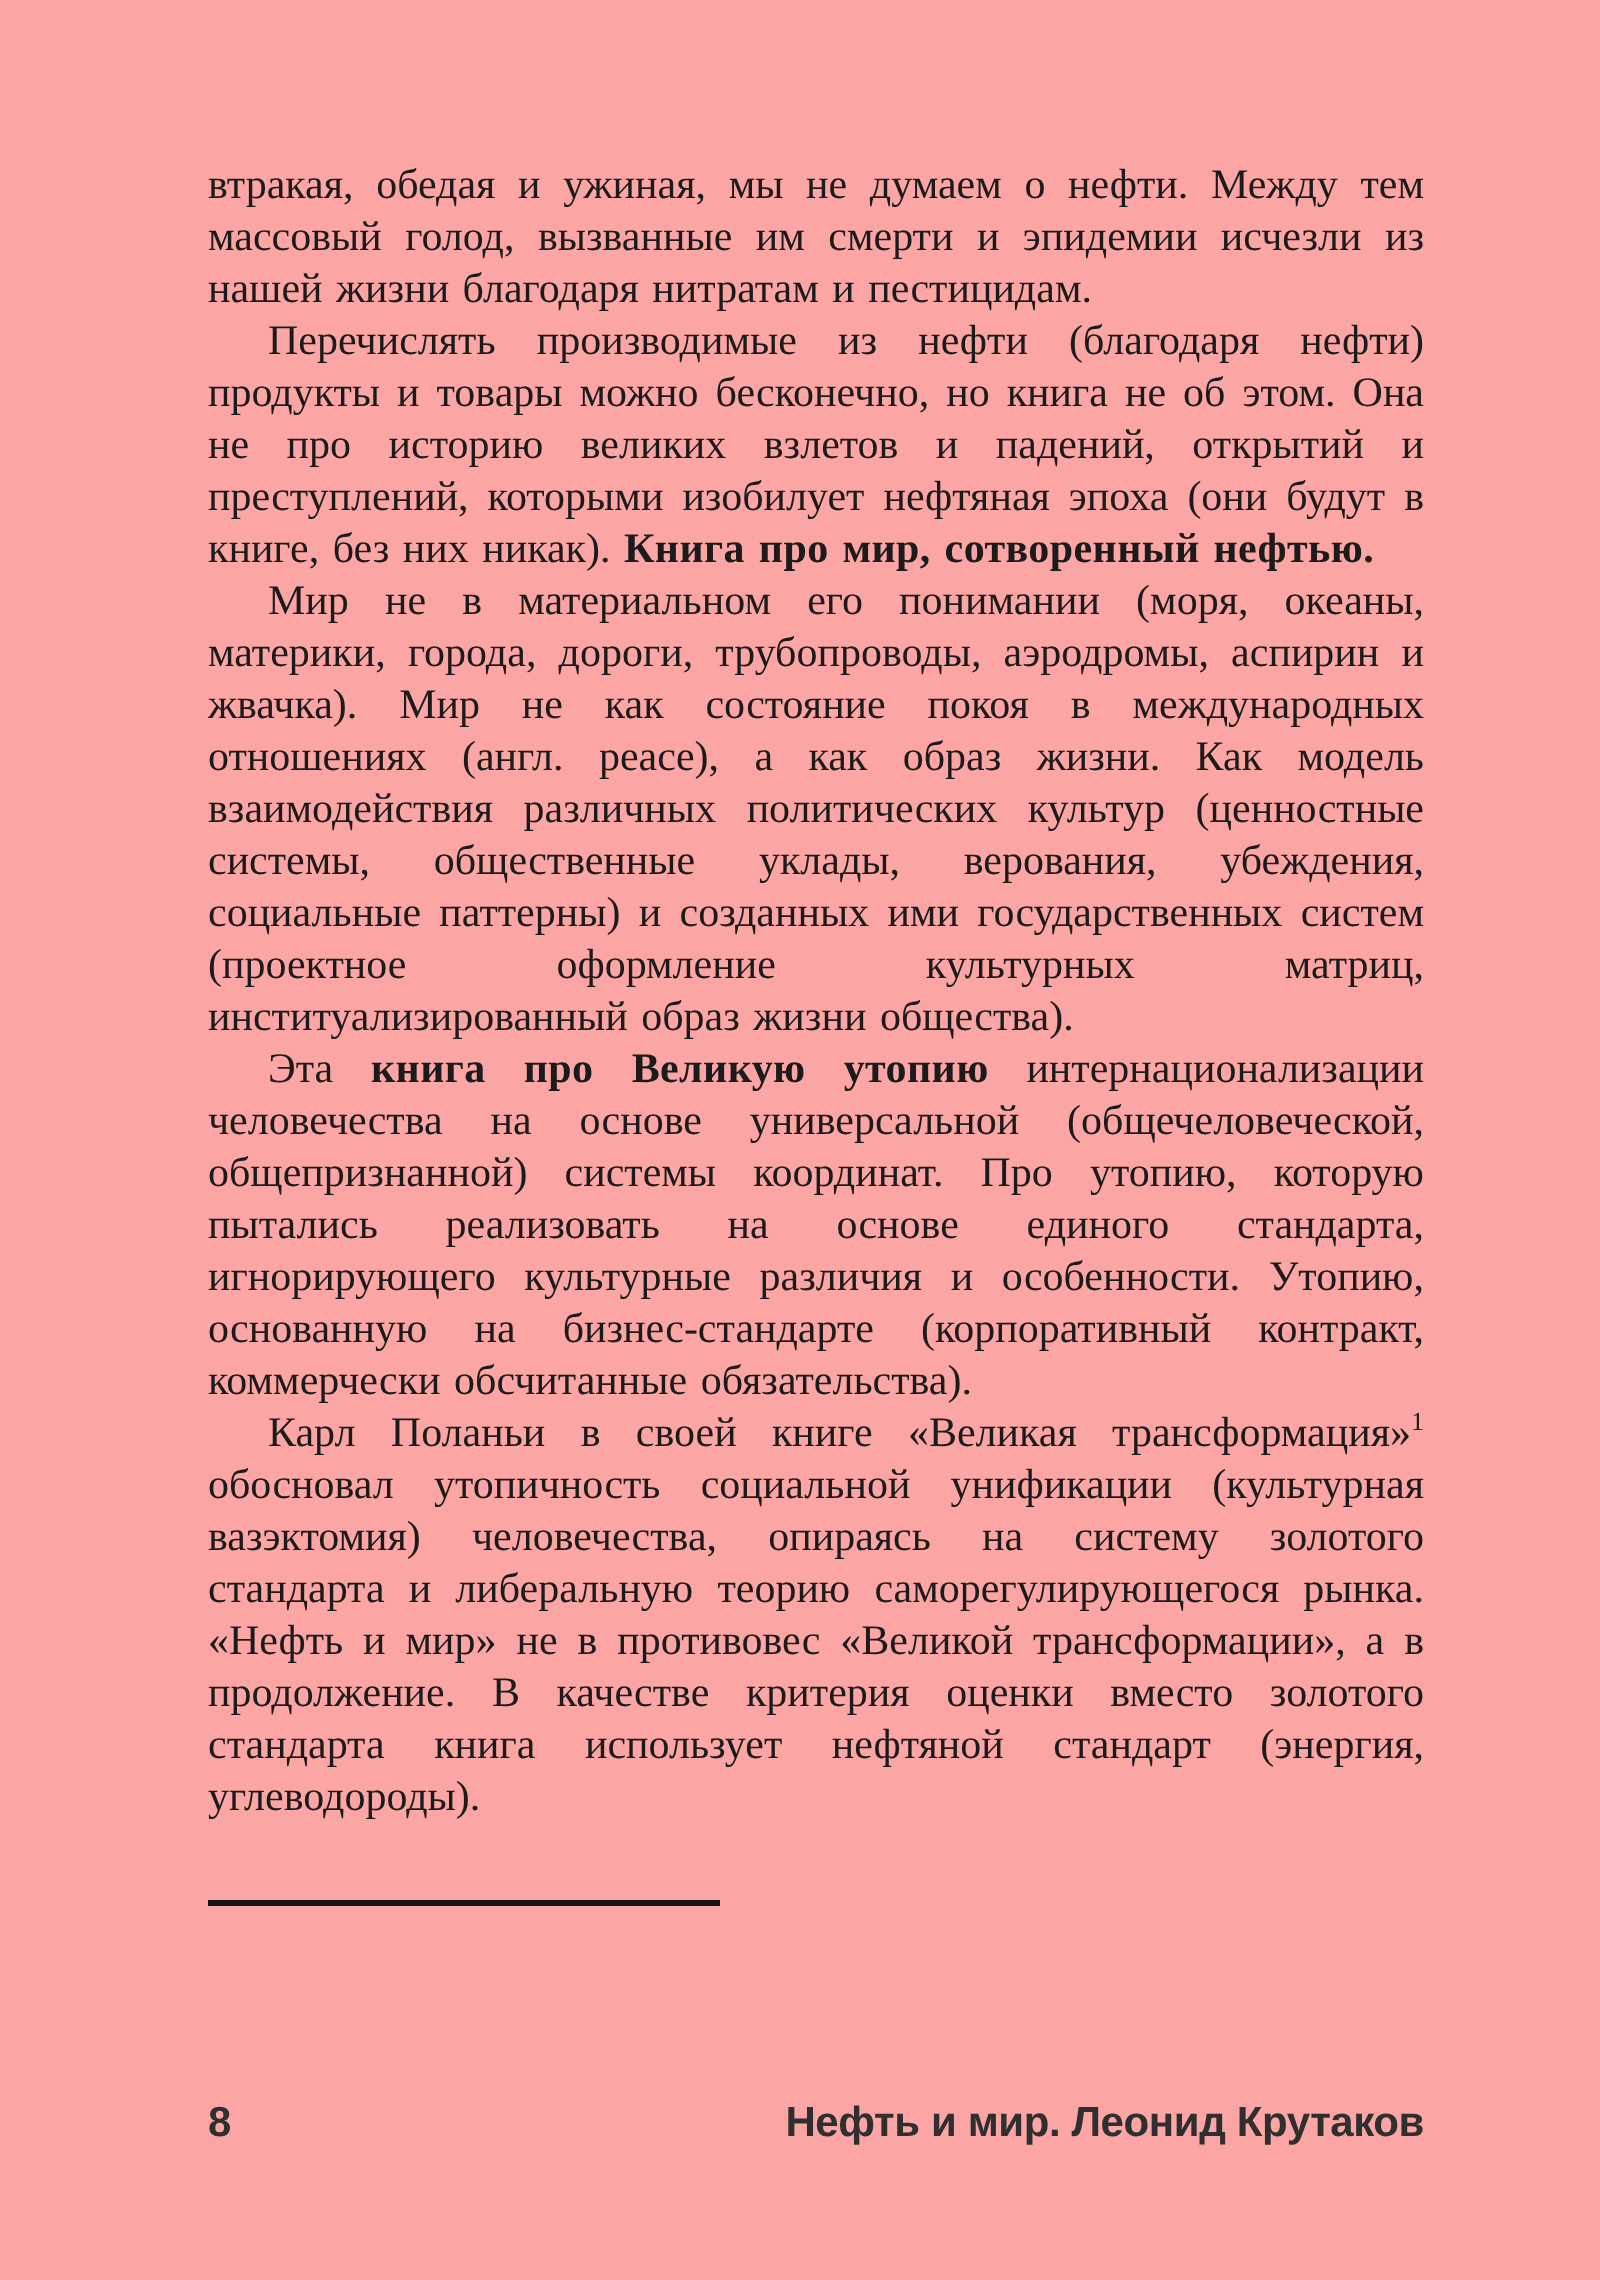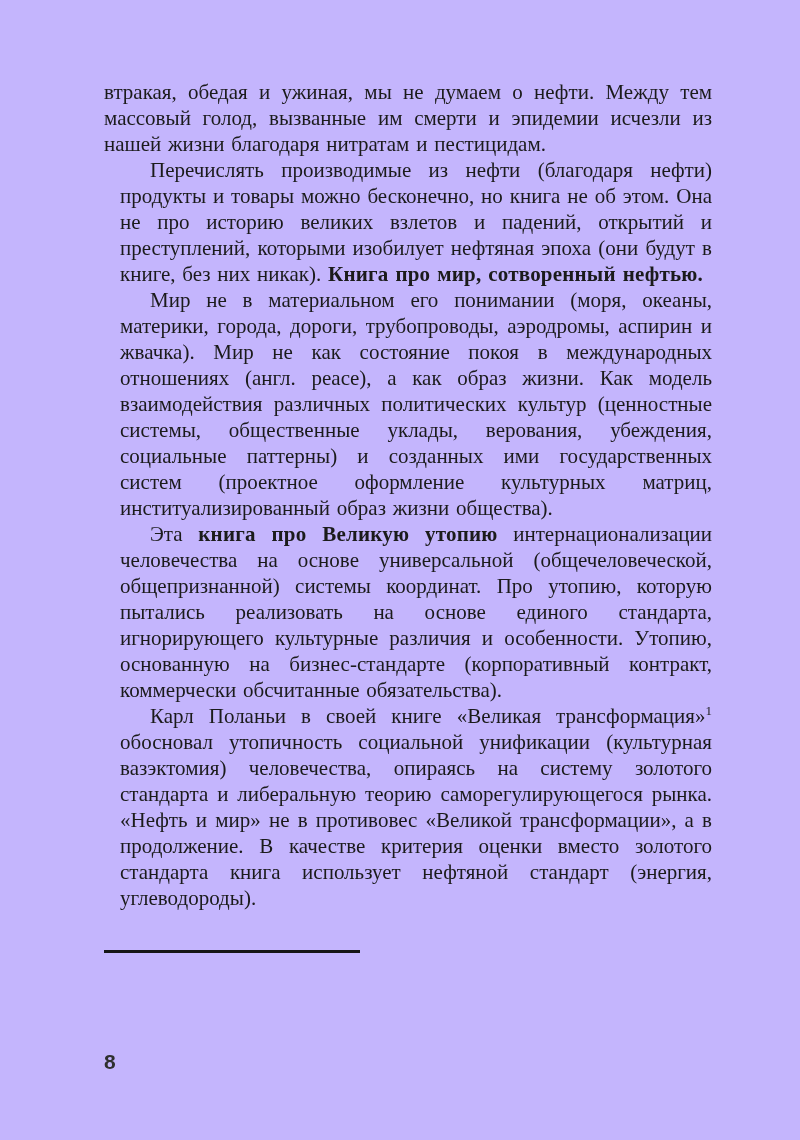--- a/index.html
+++ b/index.html
@@ -7,41 +7,41 @@
     padding: 0;
     width: 800px;
     height: 1140px;
     background: #ffffff;
     overflow: hidden;
   }
   .page {
     position: relative;
     width: 800px;
     height: 1140px;
-    background: #c4b5fd;
+    background: #fca5a5;
     font-family: "Liberation Serif", serif;
     color: #1b1b1b;
   }
   
   .body-text {
     position: absolute;
     left: 104px;
     top: 79px;
     width: 608px;
   }
   .para {
     margin: 0;
     font-size: 21px;
     line-height: 26px;
     text-align: justify;
     word-spacing: 1.5px;
     hyphens: auto;
     -webkit-hyphens: auto;
   }
-  .para.indent { text-indent: 30px; margin-left: 16px; }
+  .para.indent { text-indent: 30px; }
   .para strong { font-weight: 700; letter-spacing: 0.2px; }
   .para sup {
     font-size: 13px;
     line-height: 0;
     vertical-align: super;
   }
   
   .footnote-sep {
     position: absolute;
     left: 104px;
@@ -97,15 +97,16 @@
       <p class="para indent"><span>Мир не в материальном его понимании (моря, океаны, материки, города, дороги, трубопроводы, аэродромы, аспирин и жвачка). Мир не как состояние покоя в международных отношениях (англ. peace), а как образ жизни. Как модель взаимодействия различных политических культур (ценностные системы, общественные уклады, верования, убеждения, социальные паттерны) и созданных ими государственных систем (проектное оформление культурных матриц, институализированный образ жизни общества).</span></p>
       <p class="para indent"><span>Эта </span><strong>книга про Великую утопию</strong><span> интернационализации человечества на основе универсальной (общечеловеческой, общепризнанной) системы координат. Про утопию, которую пытались реализовать на основе единого стандарта, игнорирующего культурные различия и особенности. Утопию, основанную на бизнес-стандарте (корпоративный контракт, коммерчески обсчитанные обязательства).</span></p>
       <p class="para indent"><span>Карл Поланьи в своей книге «Великая трансформация»</span><sup>1</sup><span> обосновал утопичность социальной унификации (культурная вазэктомия) человечества, опираясь на систему золотого стандарта и либеральную теорию саморегулирующегося рынка. «Нефть и мир» не в противовес «Великой трансформации», а в продолжение. В качестве критерия оценки вместо золотого стандарта книга использует нефтяной стандарт (энергия, углеводороды).</span></p>
     </main>
 
   <div class="footnote-sep"></div>
 
 
   <footer class="footer">
     <span class="page-num">8</span>
+    <span class="running-title">Нефть и мир. Леонид Крутаков</span>
   </footer>
 
 </div>
 
 </body></html>

